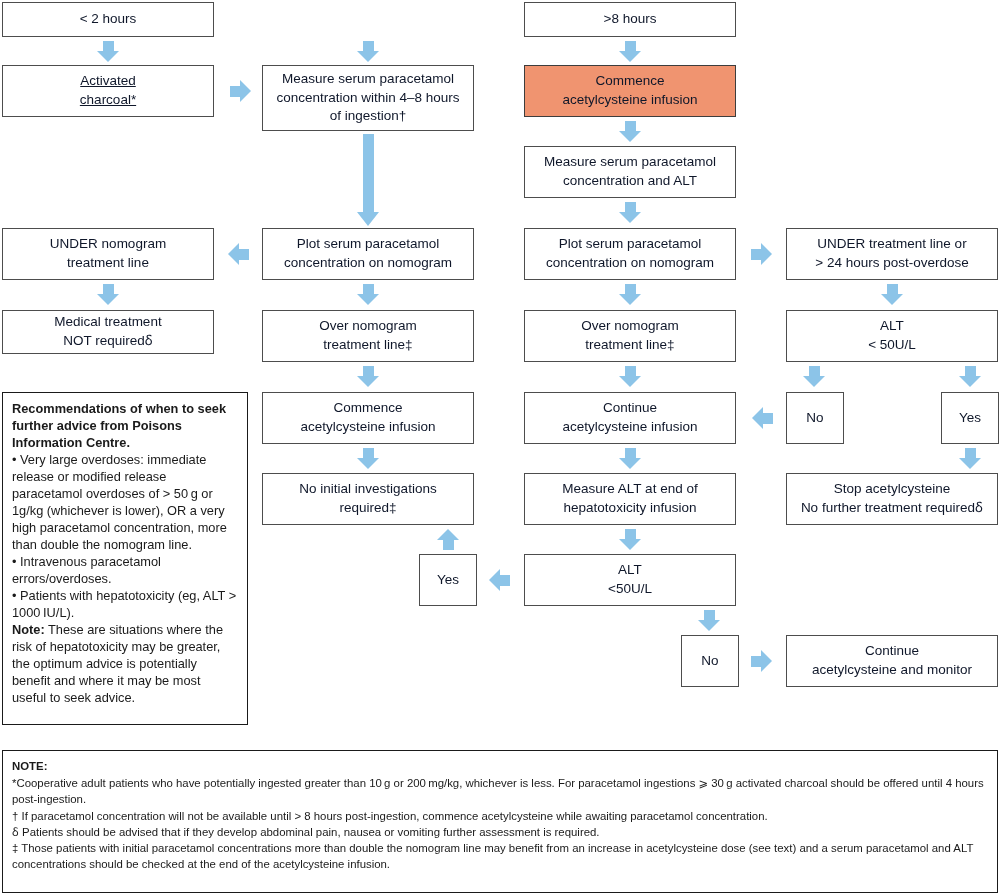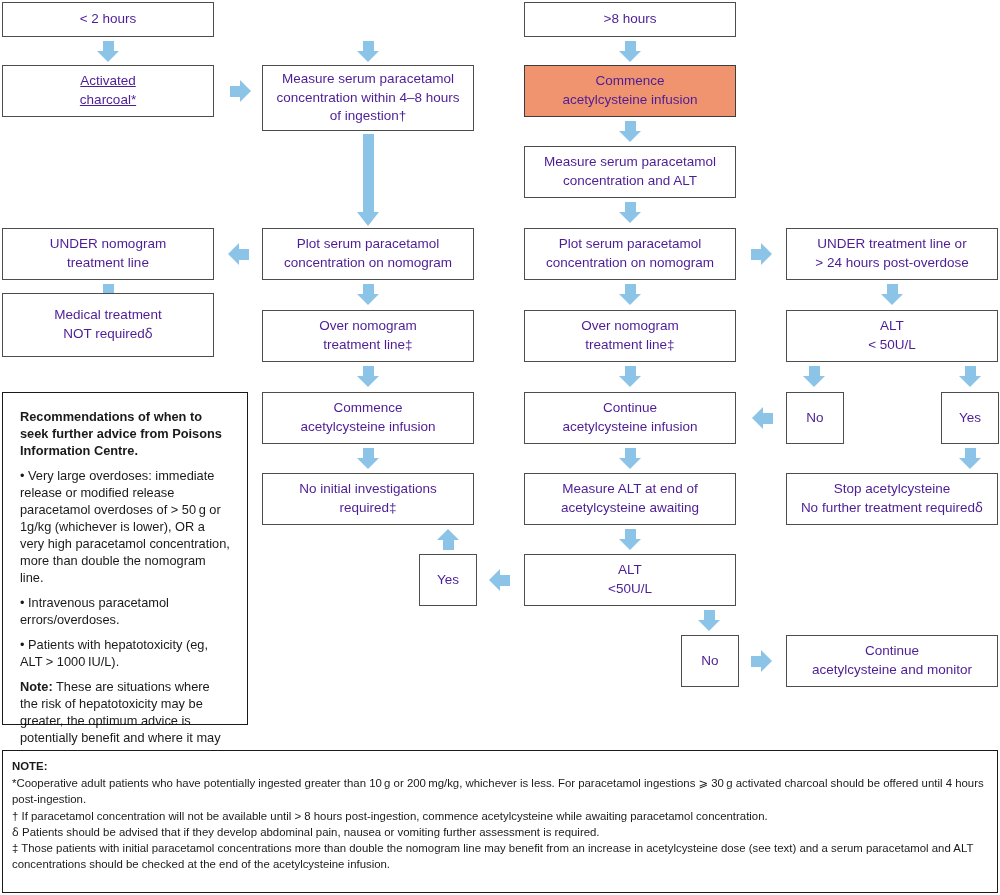--- a/index.html
+++ b/index.html
@@ -23,21 +23,21 @@
     box-sizing: border-box;
     border: 1.5px solid #4d4d4d;
     background: #ffffff;
     display: flex;
     align-items: center;
     justify-content: center;
     text-align: center;
     font-size: 13.5px;
     line-height: 1.38;
     padding: 3px 6px;
-    color: #4c1d95;
+    color: #0f172a;
   }
   .box.highlight {
     background: #F09470;
     border-color: #3d3d3d;
   }
   .box .txt { display: block; white-space: pre-line; }
   .ad-shaft {
     position: absolute;
     background: #8CC4E8;
   }
@@ -76,21 +76,21 @@
     position: absolute;
     box-sizing: border-box;
     border: 1.5px solid #1a1a1a;
     background: #ffffff;
     font-size: 12.8px;
     line-height: 1.33;
     padding: 7px 9px 6px 9px;
     text-align: left;
   }
   #recs-box .rtitle { font-weight: bold; }
-  #recs-box p { margin: 8px; }
+  #recs-box p { margin: 0; }
   #recs-box .nlabel { font-weight: bold; }
 
   
   #note-box {
     position: absolute;
     box-sizing: border-box;
     border: 1.5px solid #1a1a1a;
     background: #ffffff;
     font-size: 11.4px;
     line-height: 1.42;
@@ -200,21 +200,21 @@
   </div>
   <div class="arrowwrap" style="left:619px;top:284px;width:22px;height:21px;">
     <div class="ad-shaft" style="left:5.5px;top:0;width:11px;height:10px;"></div>
     <div class="ad-head" style="left:0;top:10px;"></div>
   </div>
   <div class="arrowwrap" style="left:881px;top:284px;width:22px;height:21px;">
     <div class="ad-shaft" style="left:5.5px;top:0;width:11px;height:10px;"></div>
     <div class="ad-head" style="left:0;top:10px;"></div>
   </div>
 
-  <div class="box" style="left:2px;top:293px;width:212px;height:64px;">
+  <div class="box" style="left:2px;top:310px;width:212px;height:44px;">
     <span class="txt">Medical treatment
 NOT requiredẟ</span>
   </div>
   <div class="box" style="left:262px;top:310px;width:212px;height:52px;">
     <span class="txt">Over nomogram
 treatment line‡</span>
   </div>
   <div class="box" style="left:524px;top:310px;width:212px;height:52px;">
     <span class="txt">Over nomogram
 treatment line‡</span>
@@ -275,21 +275,21 @@
     <div class="ad-shaft" style="left:5.5px;top:0;width:11px;height:10px;"></div>
     <div class="ad-head" style="left:0;top:10px;"></div>
   </div>
 
   <div class="box" style="left:262px;top:473px;width:212px;height:52px;">
     <span class="txt">No initial investigations
 required‡</span>
   </div>
   <div class="box" style="left:524px;top:473px;width:212px;height:52px;">
     <span class="txt">Measure ALT at end of
-acetylcysteine awaiting</span>
+hepatotoxicity infusion</span>
   </div>
   <div class="box" style="left:786px;top:473px;width:212px;height:52px;">
     <span class="txt">Stop acetylcysteine
 No further treatment requiredẟ</span>
   </div>
 
   <div class="arrowwrap" style="left:437px;top:529px;width:22px;height:21px;">
     <div class="au-head" style="left:0;top:0;"></div>
     <div class="ad-shaft" style="left:5.5px;top:11px;width:11px;height:10px;"></div>
   </div>

